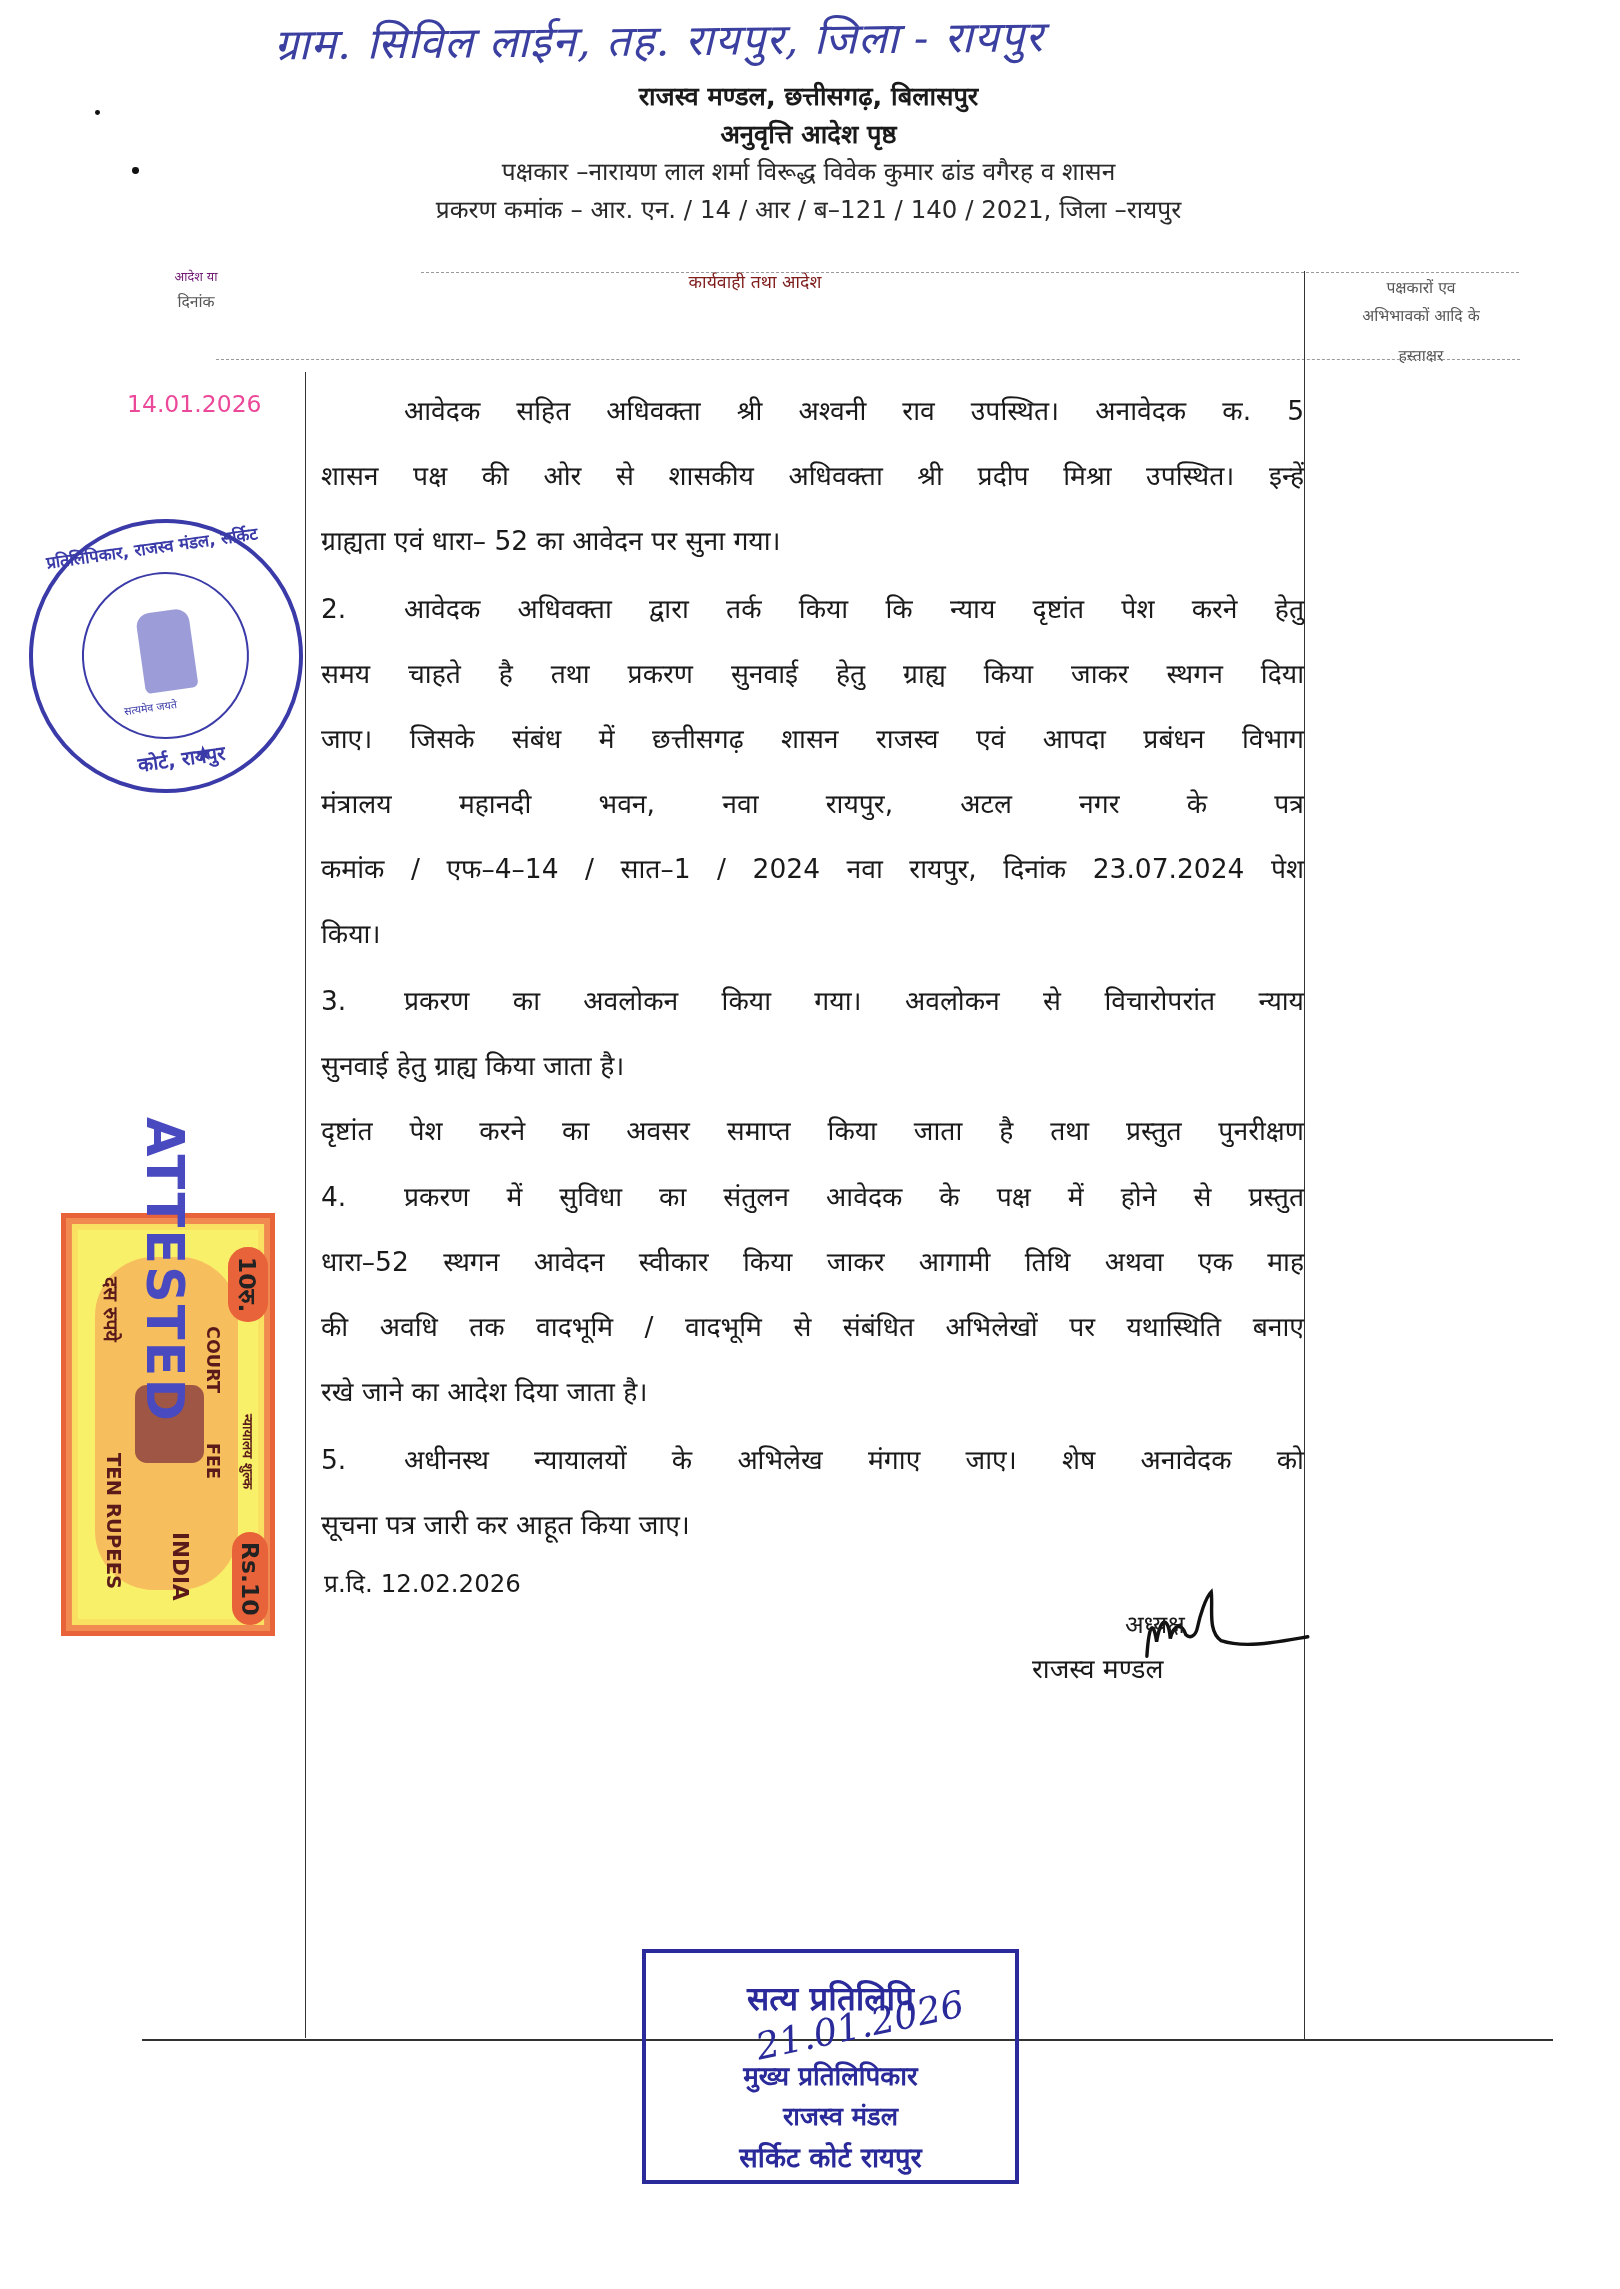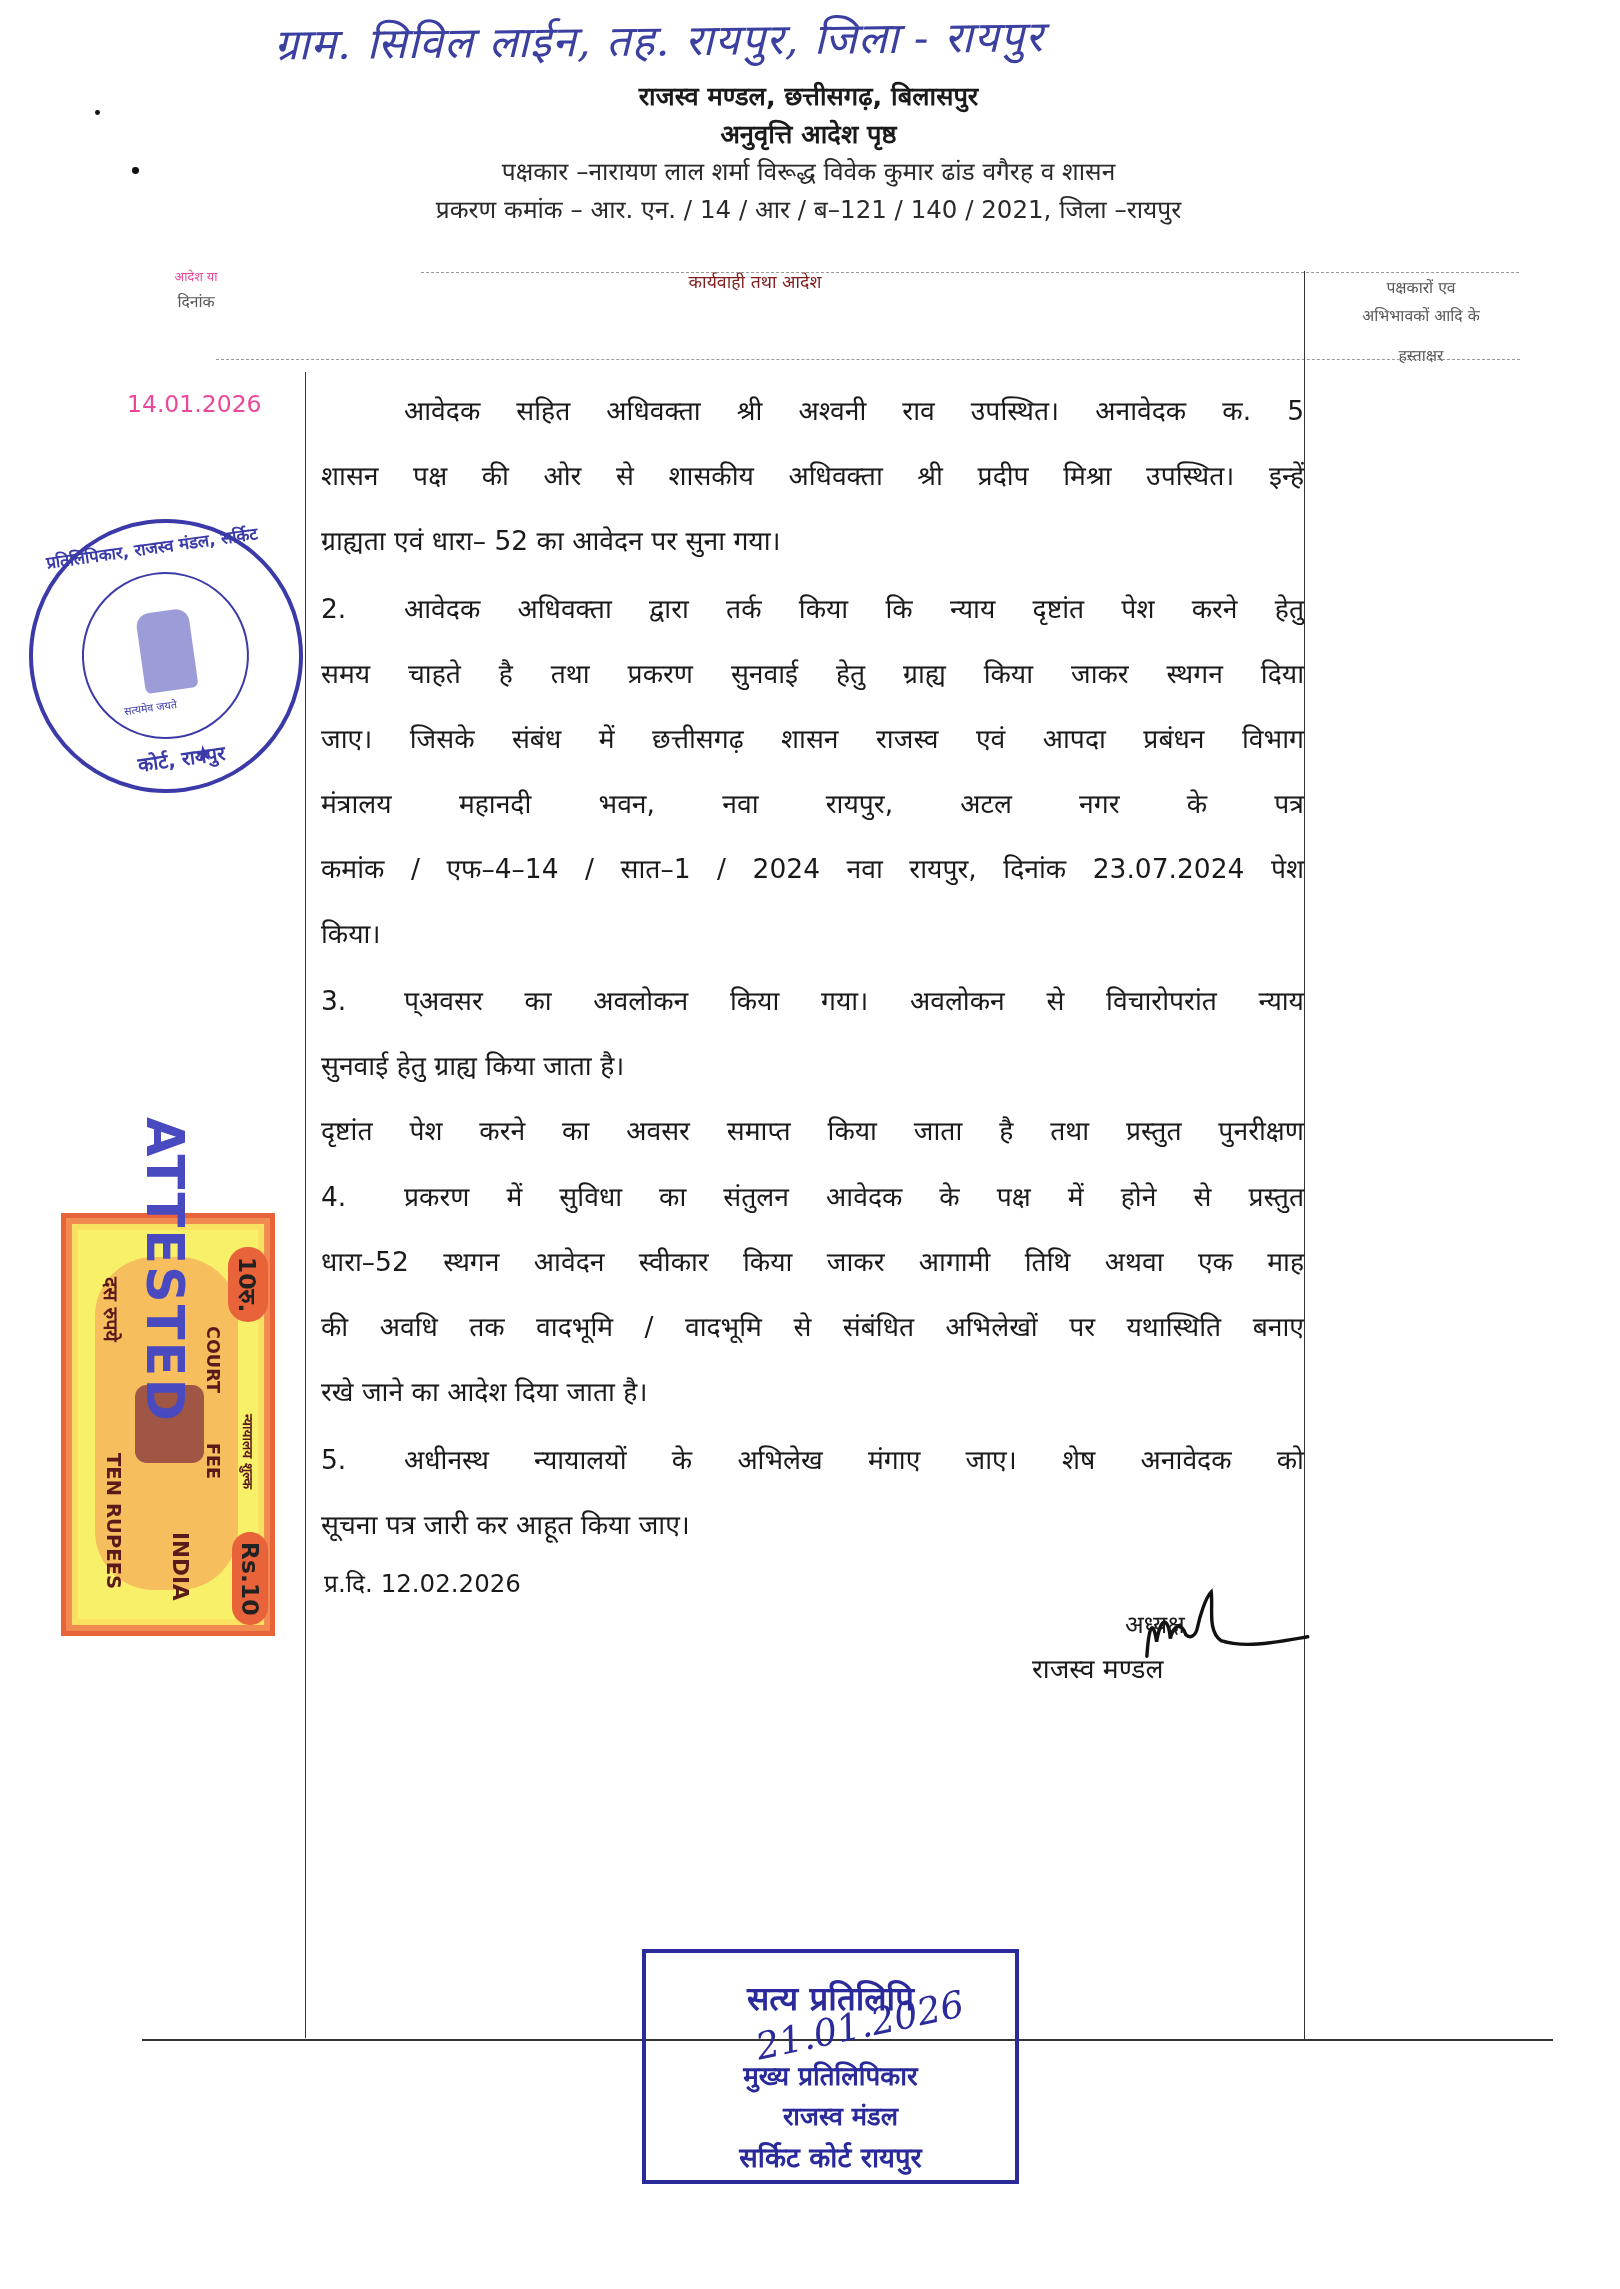--- a/index.html
+++ b/index.html
@@ -92,21 +92,21 @@
 <div class="abs handwritten">ग्राम. सिविल लाईन, तह. रायपुर, जिला - रायपुर</div>
 
 <div class="abs dot" style="left:95px;top:110px;width:4.9px;height:4.9px;"></div>
 <div class="abs dot" style="left:132px;top:167px;width:6.9px;height:6.9px;"></div>
 
 <div class="abs hdr hdr1">राजस्व मण्डल, छत्तीसगढ़, बिलासपुर</div>
 <div class="abs hdr hdr2">अनुवृत्ति आदेश पृष्ठ</div>
 <div class="abs hdr hdr3">पक्षकार –नारायण लाल शर्मा विरूद्ध विवेक कुमार ढांड वगैरह व शासन</div>
 <div class="abs hdr hdr4">प्रकरण कमांक – आर. एन. / 14 / आर / ब–121 / 140 / 2021, जिला –रायपुर</div>
 
-<div class="abs col-head" style="left:147px;top:267px;width:98px;color:#ec4899;font-size:12.7px;">आदेश या</div>
+<div class="abs col-head" style="left:147px;top:267px;width:98px;color:#701a75;font-size:12.7px;">आदेश या</div>
 <div class="abs col-head" style="left:147px;top:290px;width:98px;">दिनांक</div>
 <div class="abs col-head" style="left:608px;top:269px;width:294px;font-size:17.6px;color:#7f1d1d;">कार्यवाही तथा आदेश</div>
 <div class="abs" style="left:1323px;top:276px;width:196px;">
   <div class="col-head">पक्षकारों एव</div>
   <div class="col-head" style="margin-top:5.9px;">अभिभावकों आदि के</div>
   <div class="col-head" style="margin-top:18px;">हस्ताक्षर</div>
 </div>
 
 <div class="abs hline" style="left:421px;top:272px;width:1098px;"></div>
 <div class="abs hline" style="left:216px;top:359px;width:1304px;"></div>
@@ -125,21 +125,21 @@
 <div class="abs body-text" style="top:576px;">
   <div><span class="para-num">2.</span><span>आवेदक अधिवक्ता द्वारा तर्क किया कि न्याय दृष्टांत पेश करने हेतु</span></div>
   <div>समय चाहते है तथा प्रकरण सुनवाई हेतु ग्राह्य किया जाकर स्थगन दिया</div>
   <div>जाए। जिसके संबंध में छत्तीसगढ़ शासन राजस्व एवं आपदा प्रबंधन विभाग</div>
   <div>मंत्रालय महानदी भवन, नवा रायपुर, अटल नगर के पत्र</div>
   <div>कमांक / एफ–4–14 / सात–1 / 2024 नवा रायपुर, दिनांक 23.07.2024 पेश</div>
   <div style="text-align-last:left;">किया।</div>
 </div>
 
 <div class="abs body-text" style="top:968px;">
-  <div><span class="para-num">3.</span><span>प्अवसर का अवलोकन किया गया। अवलोकन से विचारोपरांत न्याय</span></div>
+  <div><span class="para-num">3.</span><span>प्रकरण का अवलोकन किया गया। अवलोकन से विचारोपरांत न्याय</span></div>
   <div style="text-align-last:left;">सुनवाई हेतु ग्राह्य किया जाता है।</div>
   <div>दृष्टांत पेश करने का अवसर समाप्त किया जाता है तथा प्रस्तुत पुनरीक्षण</div>
 </div>
 
 <div class="abs body-text" style="top:1164px;">
   <div><span class="para-num">4.</span><span>प्रकरण में सुविधा का संतुलन आवेदक के पक्ष में होने से प्रस्तुत</span></div>
   <div>धारा–52 स्थगन आवेदन स्वीकार किया जाकर आगामी तिथि अथवा एक माह</div>
   <div>की अवधि तक वादभूमि / वादभूमि से संबंधित अभिलेखों पर यथास्थिति बनाए</div>
   <div style="text-align-last:left;">रखे जाने का आदेश दिया जाता है।</div>
 </div>

